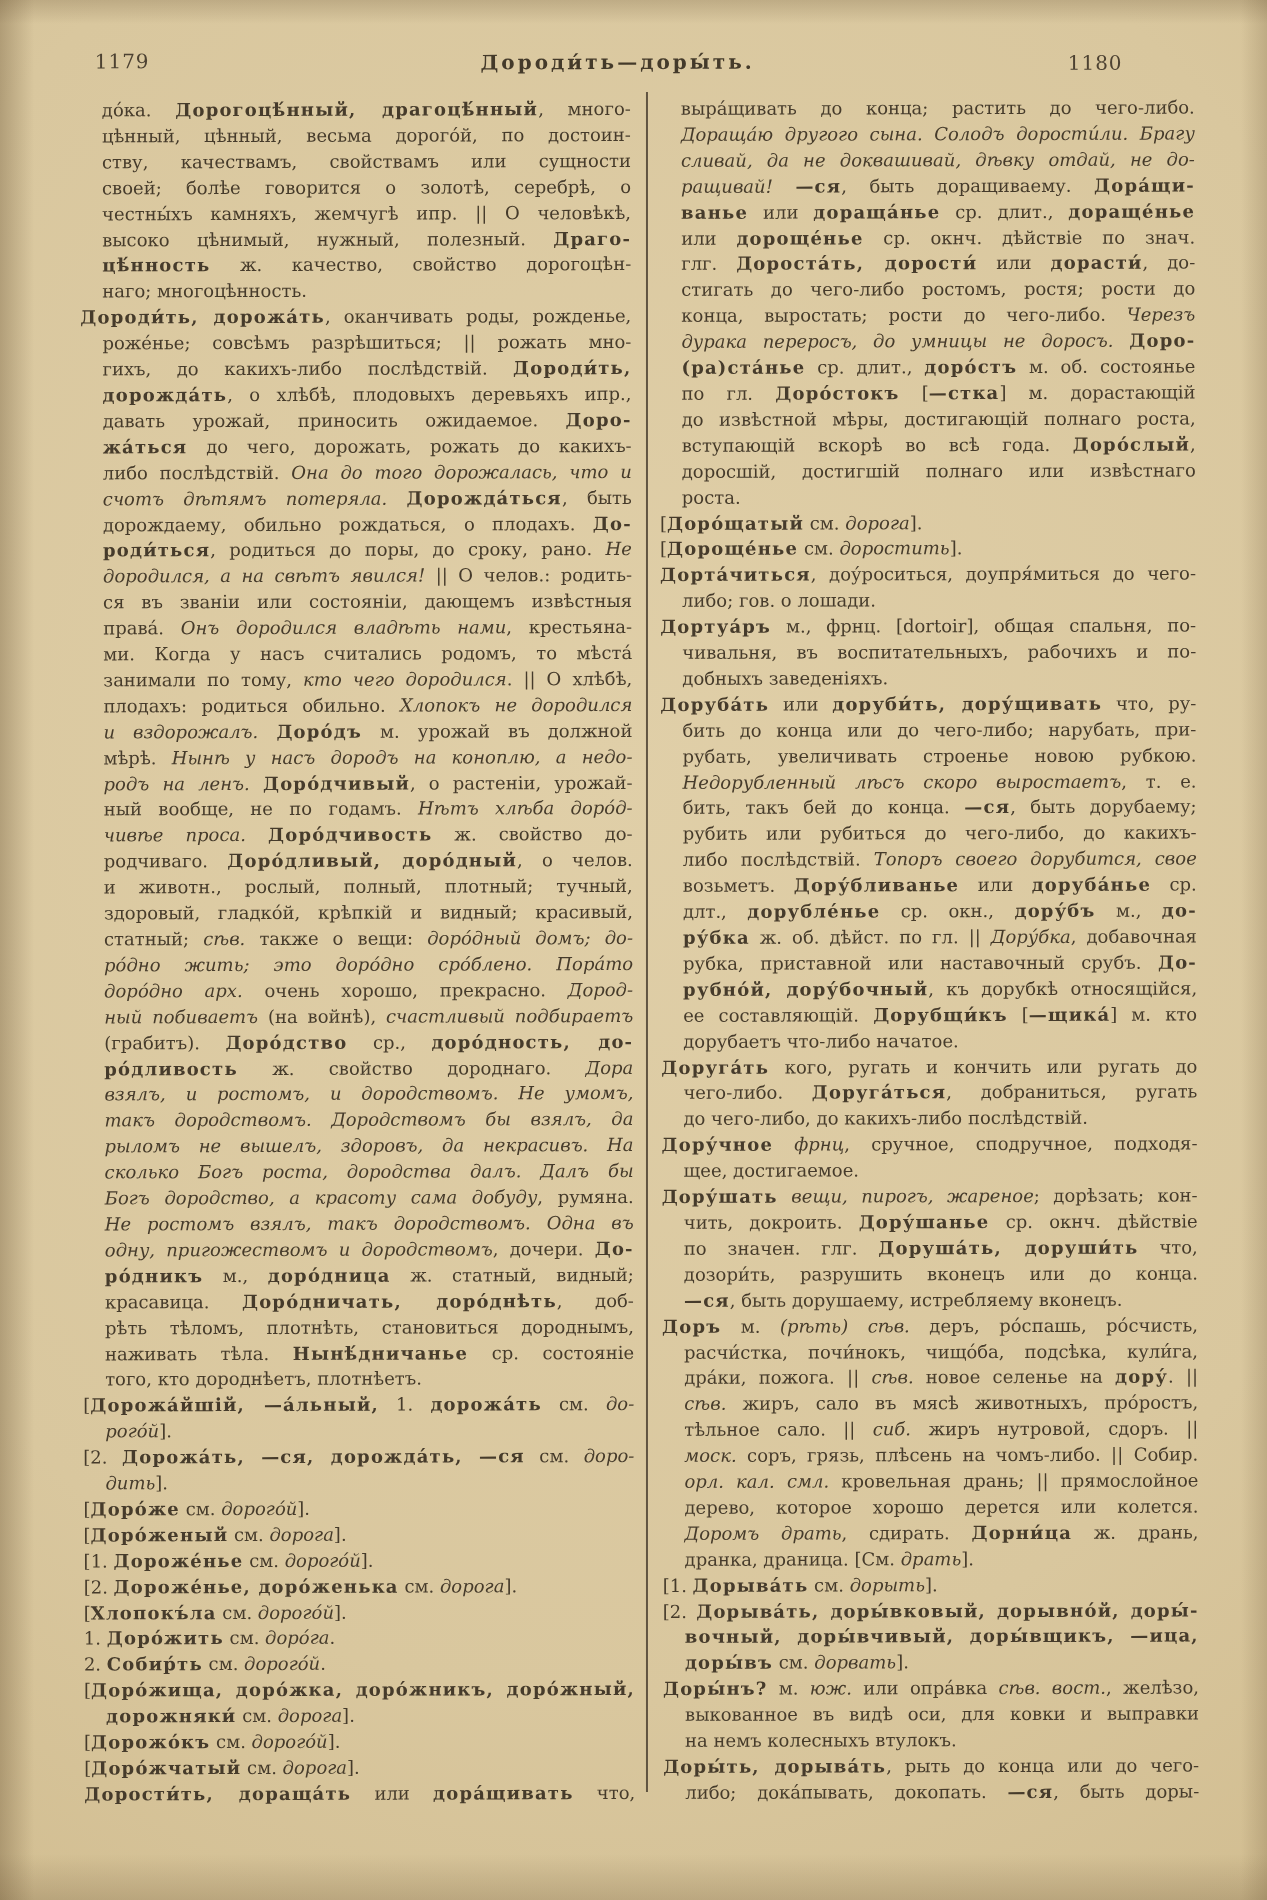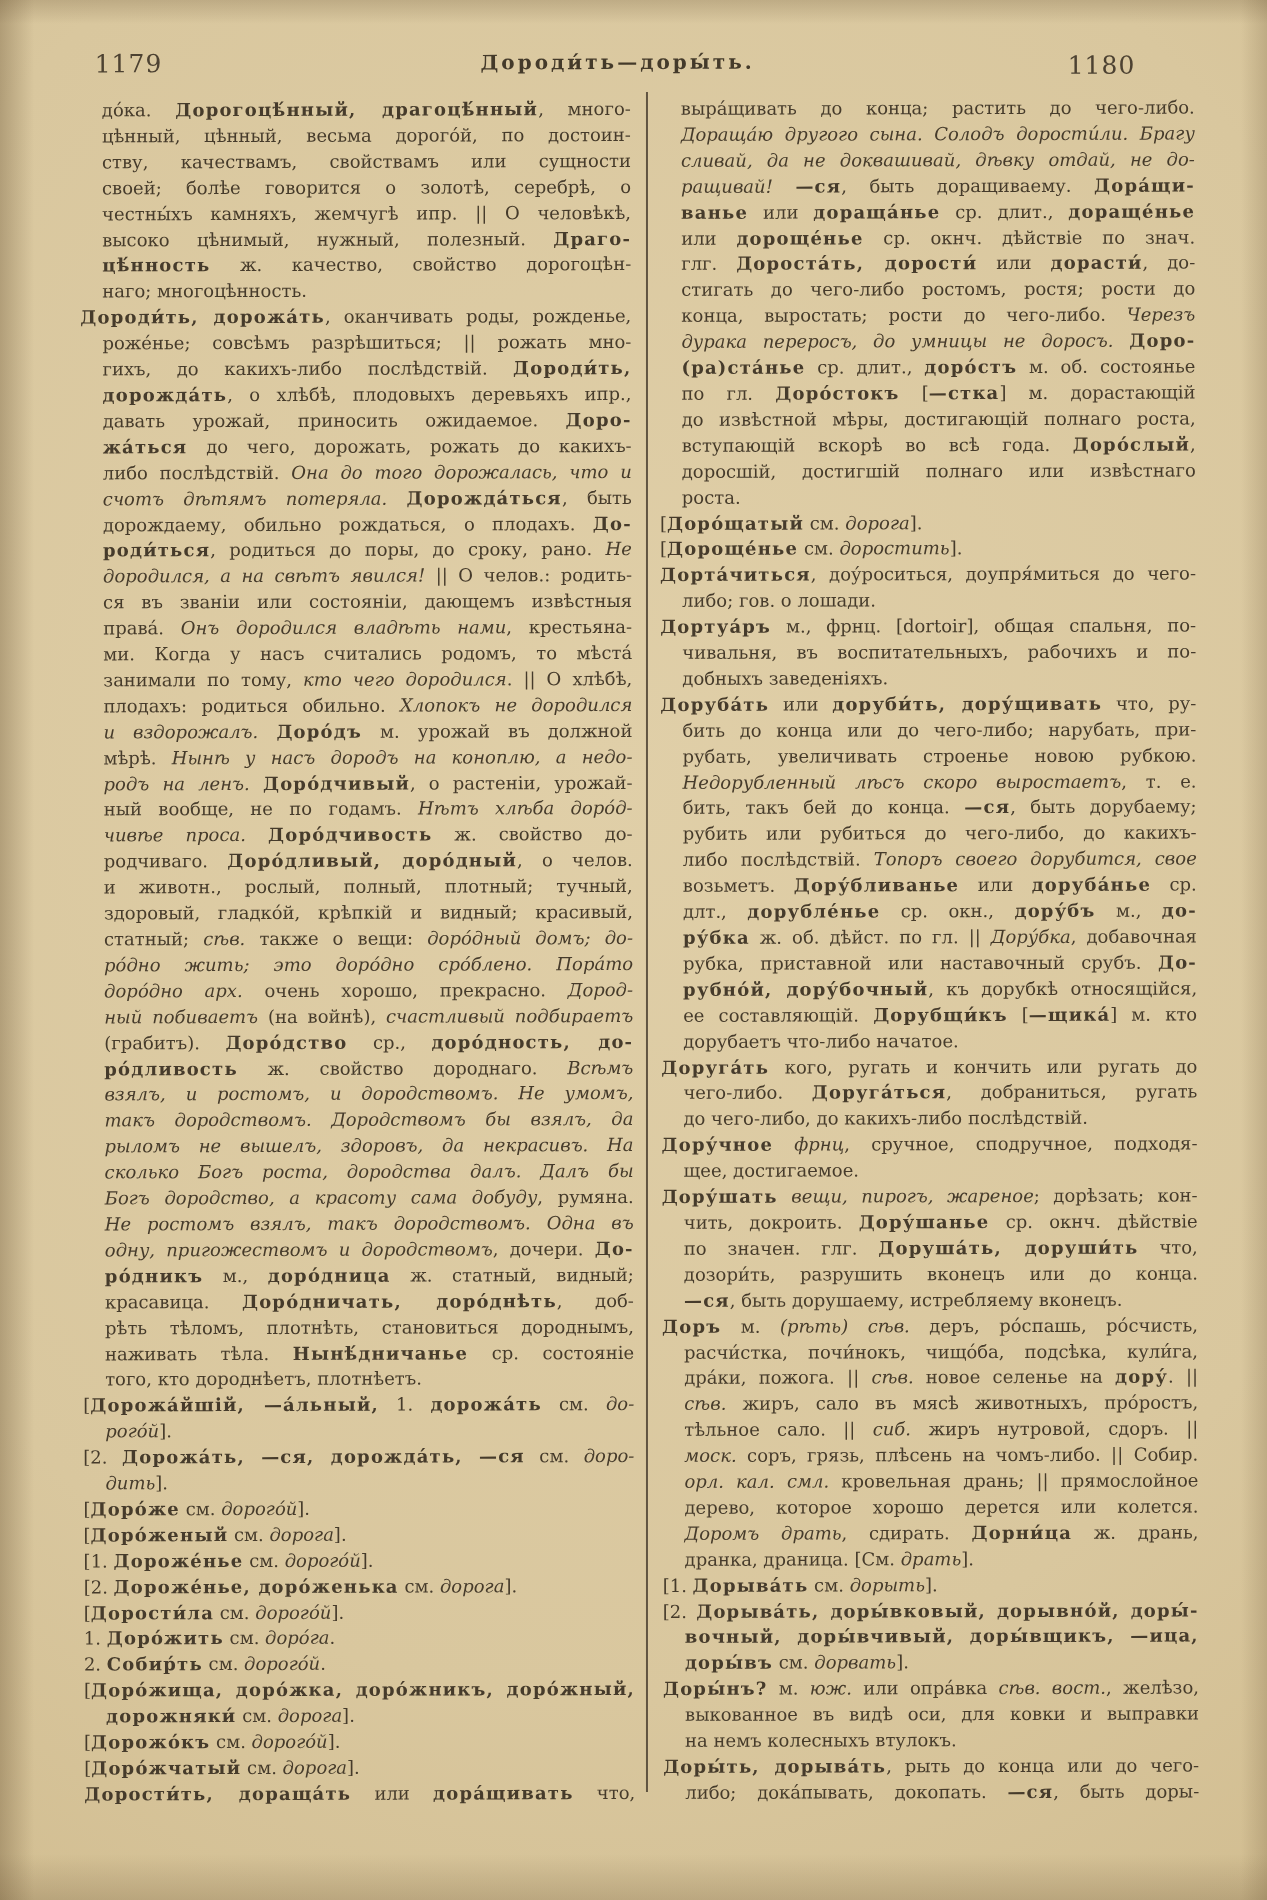--- a/index.html
+++ b/index.html
@@ -9,21 +9,21 @@
       linear-gradient(90deg, rgba(92,70,40,0.32) 0px, rgba(92,70,40,0) 34px),
       linear-gradient(270deg, rgba(92,70,40,0.20) 0px, rgba(92,70,40,0) 26px),
       linear-gradient(180deg, rgba(92,70,40,0.22) 0px, rgba(92,70,40,0) 24px),
       linear-gradient(0deg, rgba(92,70,40,0.22) 0px, rgba(92,70,40,0) 46px),
       radial-gradient(120% 90% at 48% 40%, #e0cfa8 0%, #d9c79e 55%, #ccb687 100%);
     font-family:"DejaVu Serif","Liberation Serif",serif;
     color:#463b2b;
   }
   .sheet{position:absolute;left:0;top:0;width:1267px;height:1900px;
          transform:rotate(-0.15deg);transform-origin:50% 50%;}
-  .pagenum{position:absolute;top:48px;font-size:25px;letter-spacing:1px;color:#4d4232;}
+  .pagenum{position:absolute;top:48px;font-size:20px;letter-spacing:1px;color:#4d4232;}
   #pg-left{left:97px;}
   #pg-right{left:1070px;top:52px;}
   #title{position:absolute;left:0;top:50px;width:1240px;text-align:center;
          font-size:20px;font-weight:bold;letter-spacing:3px;color:#443a2a;}
   #col-left{position:absolute;left:82px;top:96px;width:551px;}
   #col-right{position:absolute;left:661px;top:96px;width:536px;}
   #divider{position:absolute;left:646px;top:92px;width:2px;height:1700px;
            background:#4b4030;opacity:.85;transform:rotate(0.15deg);}
   .line{font-size:18px;line-height:25.9px;text-align:justify;text-align-last:justify;
         white-space:normal;}
@@ -71,42 +71,42 @@
       <div class="line ind">ный вообще, не по годамъ. <i>Нѣтъ хлѣба доро́д-</i></div>
       <div class="line ind"><i>чивѣе проса.</i> <b>Доро́дчивость</b> ж. свойство до-</div>
       <div class="line ind">родчиваго. <b>Доро́дливый, доро́дный</b>, о челов.</div>
       <div class="line ind">и животн., рослый, полный, плотный; тучный,</div>
       <div class="line ind">здоровый, гладко́й, крѣпкій и видный; красивый,</div>
       <div class="line ind">статный; <i>сѣв.</i> также о вещи: <i>доро́дный домъ; до-</i></div>
       <div class="line ind"><i>ро́дно жить; это доро́дно сро́блено. Пора́то</i></div>
       <div class="line ind"><i>доро́дно арх.</i> очень хорошо, прекрасно. <i>Дород-</i></div>
       <div class="line ind"><i>ный побиваетъ</i> (на войнѣ), <i>счастливый подбираетъ</i></div>
       <div class="line ind">(грабитъ). <b>Доро́дство</b> ср., <b>доро́дность, до-</b></div>
-      <div class="line ind"><b>ро́дливость</b> ж. свойство дороднаго. <i>Всѣмъ</i></div>
+      <div class="line ind"><b>ро́дливость</b> ж. свойство дороднаго. <i>Дора</i></div>
       <div class="line ind"><i>взялъ, и ростомъ, и дородствомъ. Не умомъ,</i></div>
       <div class="line ind"><i>такъ дородствомъ. Дородствомъ бы взялъ, да</i></div>
       <div class="line ind"><i>рыломъ не вышелъ, здоровъ, да некрасивъ. На</i></div>
       <div class="line ind"><i>сколько Богъ роста, дородства далъ. Далъ бы</i></div>
       <div class="line ind"><i>Богъ дородство, а красоту сама добуду</i>, румяна.</div>
       <div class="line ind"><i>Не ростомъ взялъ, такъ дородствомъ. Одна въ</i></div>
       <div class="line ind"><i>одну, пригожествомъ и дородствомъ</i>, дочери. <b>До-</b></div>
       <div class="line ind"><b>ро́дникъ</b> м., <b>доро́дница</b> ж. статный, видный;</div>
       <div class="line ind">красавица. <b>Доро́дничать, доро́днѣть</b>, доб-</div>
       <div class="line ind">рѣть тѣломъ, плотнѣть, становиться дороднымъ,</div>
       <div class="line ind">наживать тѣла. <b>Нынѣ́дничанье</b> ср. состояніе</div>
       <div class="line ind end">того, кто дороднѣетъ, плотнѣетъ.</div>
       <div class="line">[<b>Дорожа́йшій, —а́льный,</b> 1. <b>дорожа́ть</b> см. <i>до-</i></div>
       <div class="line ind end"><i>рого́й</i>].</div>
       <div class="line">[2. <b>Дорожа́ть, —ся, дорожда́ть, —ся</b> см. <i>доро-</i></div>
       <div class="line ind end"><i>дить</i>].</div>
       <div class="line end">[<b>Доро́же</b> см. <i>дорого́й</i>].</div>
       <div class="line end">[<b>Доро́женый</b> см. <i>дорога</i>].</div>
       <div class="line end">[1. <b>Дороже́нье</b> см. <i>дорого́й</i>].</div>
       <div class="line end">[2. <b>Дороже́нье, доро́женька</b> см. <i>дорога</i>].</div>
-      <div class="line end">[<b>Дорости́ла</b> см. <i>дорого́й</i>].</div>
+      <div class="line end">[<b>Хлопокъ́ла</b> см. <i>дорого́й</i>].</div>
       <div class="line end">1. <b>Доро́жить</b> см. <i>доро́га</i>.</div>
       <div class="line end">2. <b>Собир́ть</b> см. <i>дорого́й</i>.</div>
       <div class="line">[<b>Доро́жища, доро́жка, доро́жникъ, доро́жный,</b></div>
       <div class="line ind end"><b>дорожняки́</b> см. <i>дорога</i>].</div>
       <div class="line end">[<b>Дорожо́къ</b> см. <i>дорого́й</i>].</div>
       <div class="line end">[<b>Доро́жчатый</b> см. <i>дорога</i>].</div>
       <div class="line"><b>Дорости́ть, дораща́ть</b> или <b>дора́щивать</b> что,</div>
     </div>
   <div id="divider" style="background: rgb(75, 64, 48);"></div>
   <div id="col-right">

